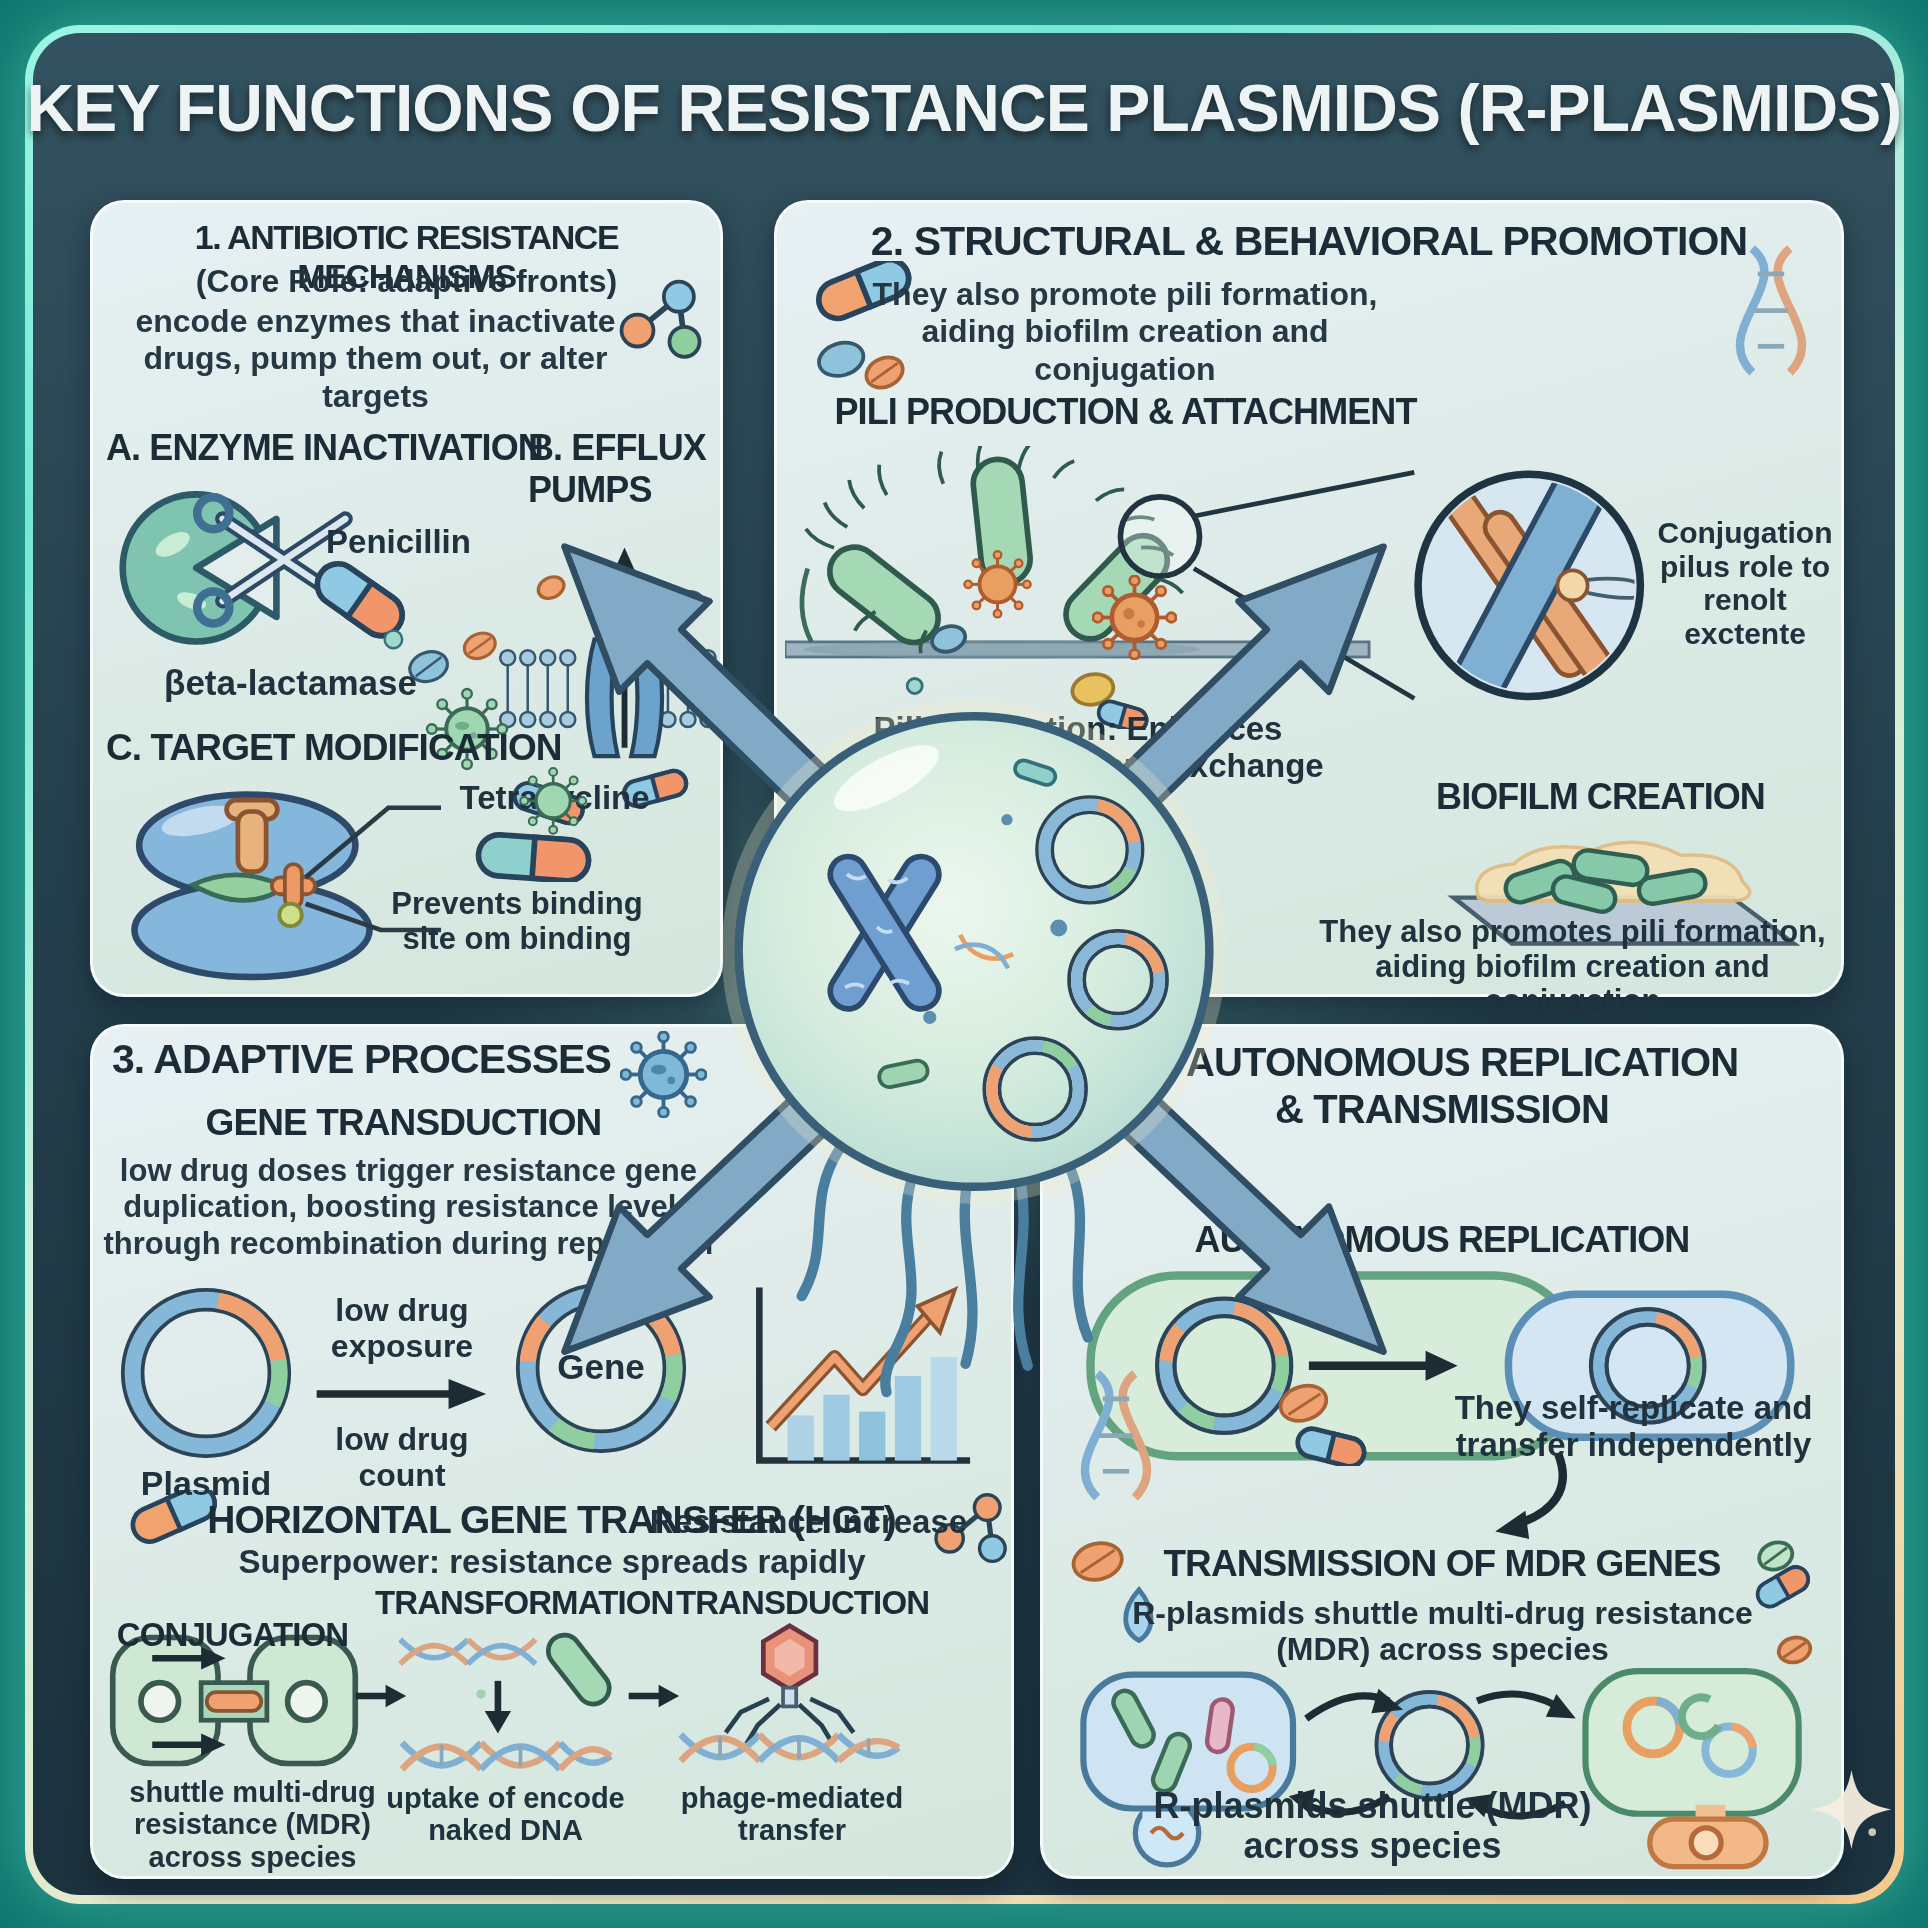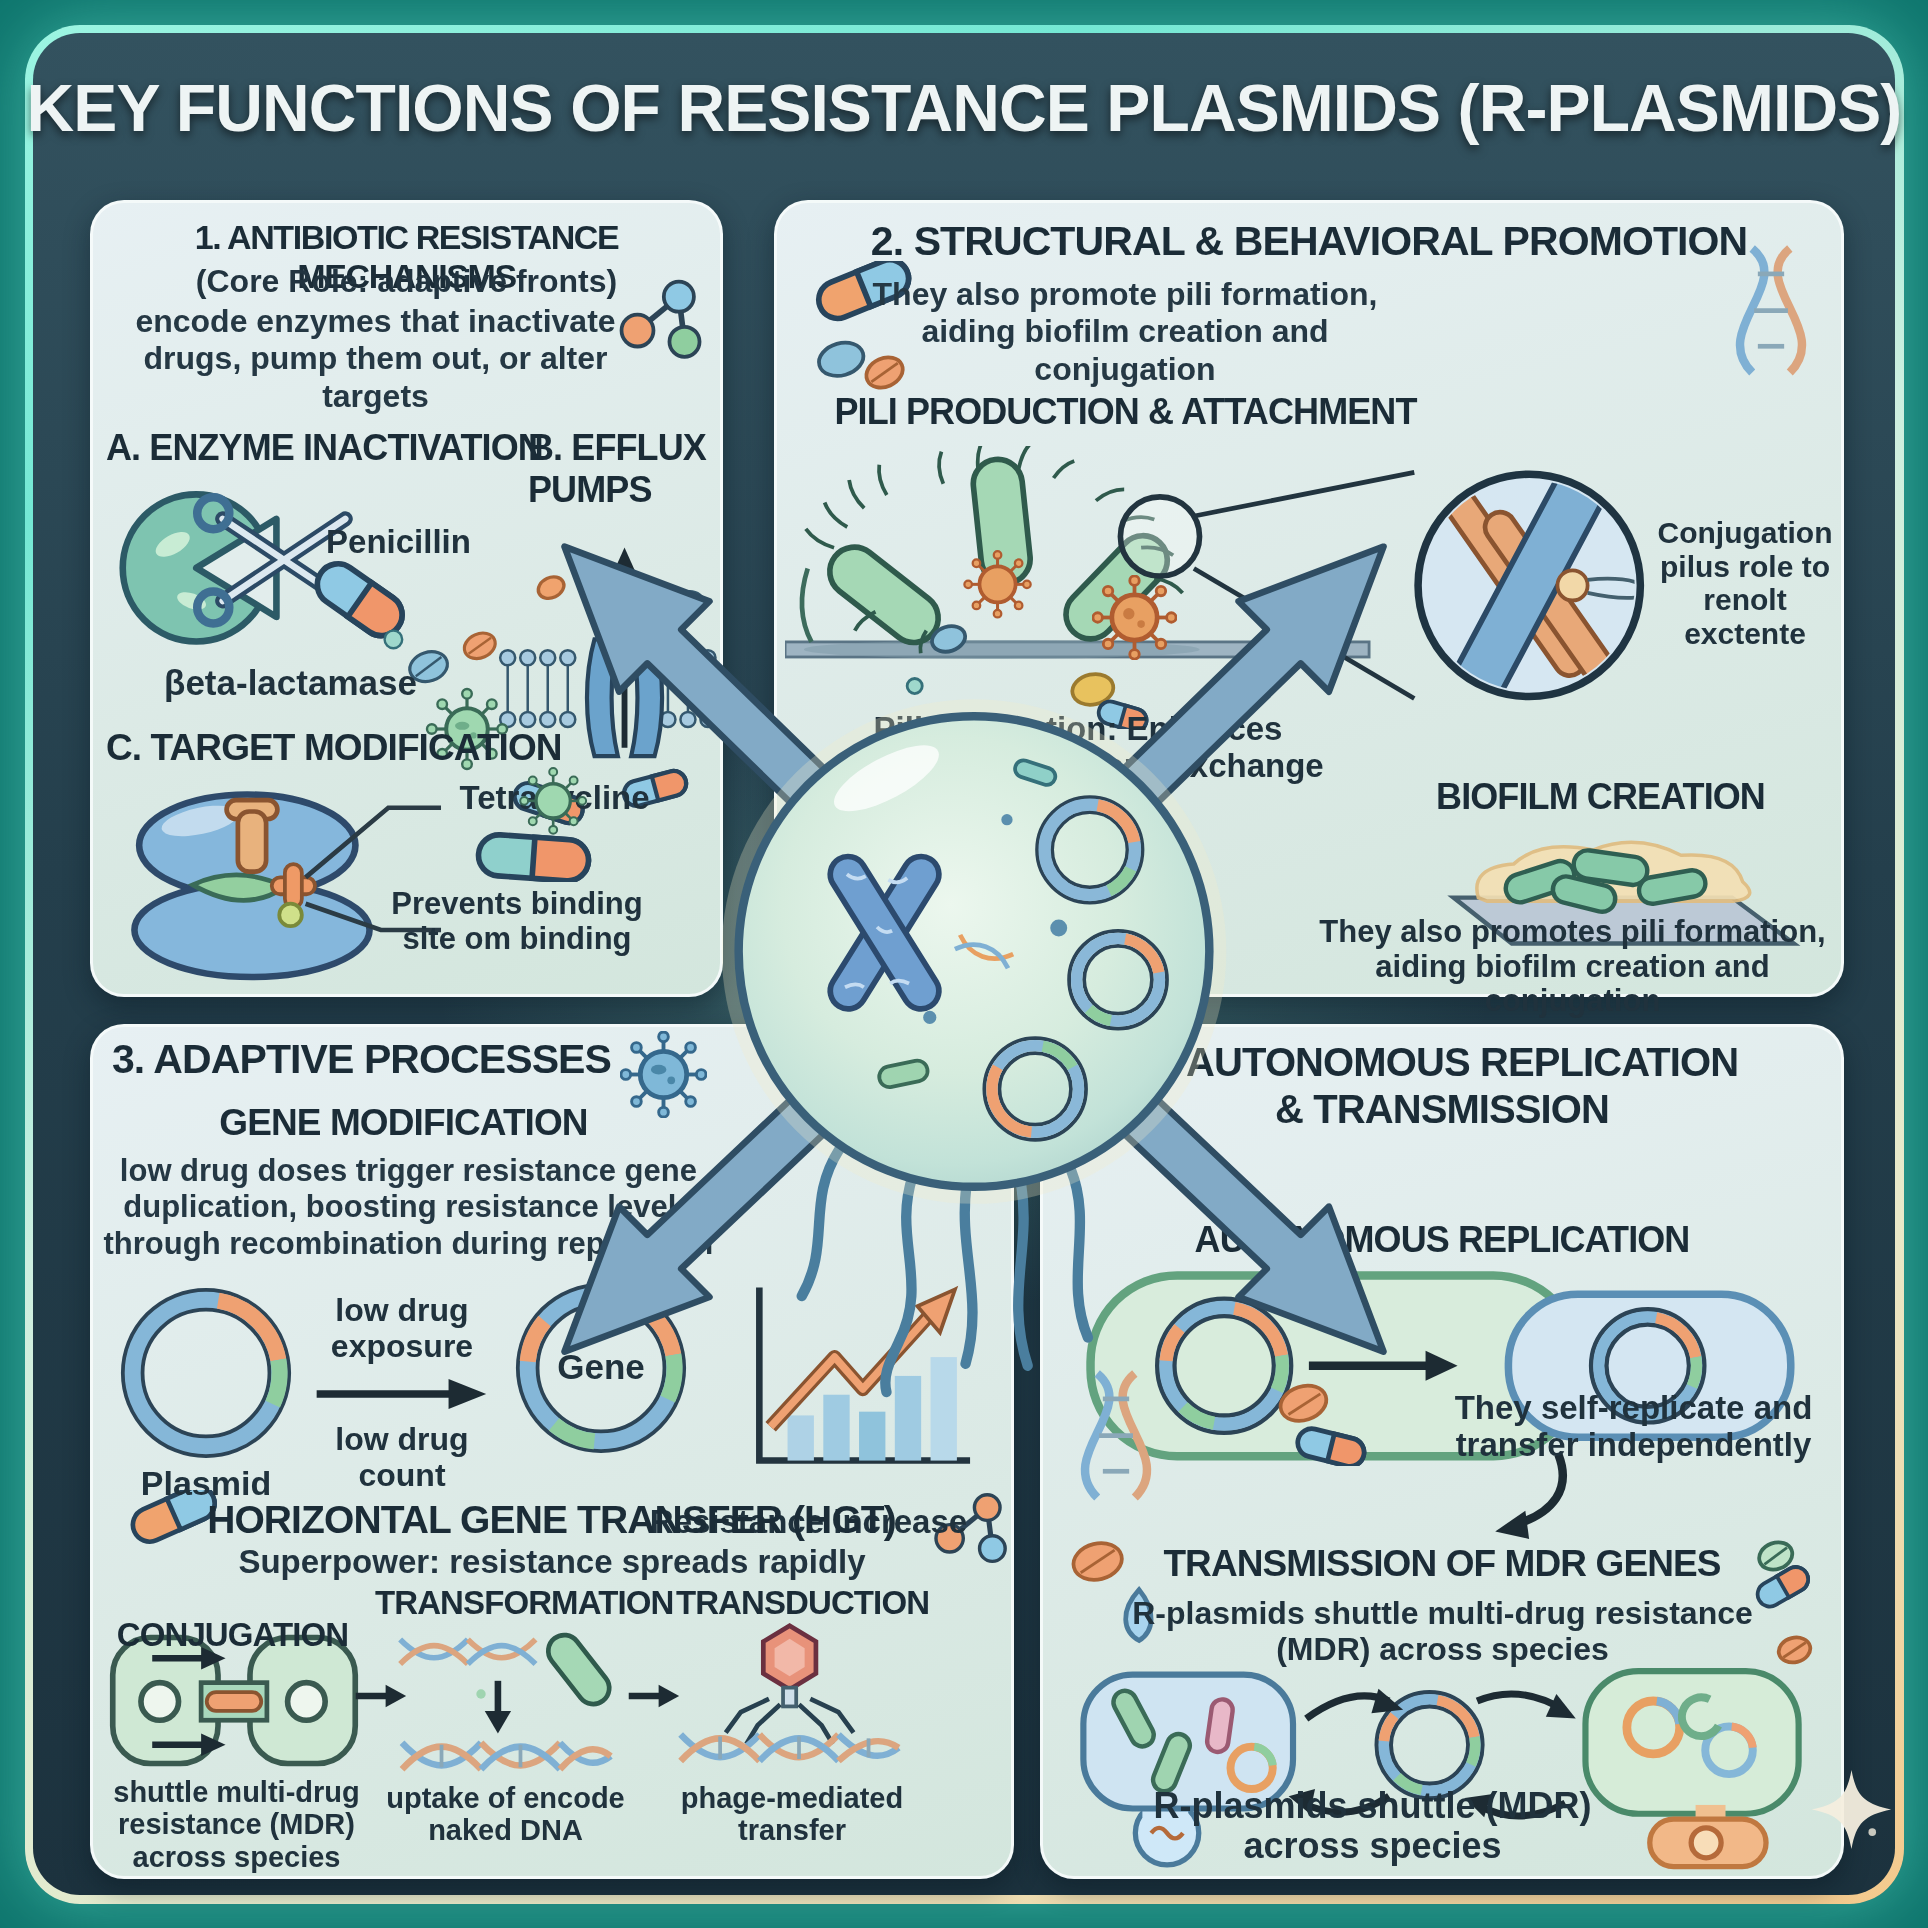--- a/index.html
+++ b/index.html
@@ -321,21 +321,21 @@
           <circle cx="0" cy="39" r="5"></circle>
             <circle cx="-28" cy="28" r="5"></circle>
             <circle cx="-39" cy="0" r="5"></circle>
             <circle cx="-28" cy="-28" r="5"></circle>
         </g>
         <circle r="24" fill="#7fb8d8" stroke="#35688c" stroke-width="5"></circle>
         <ellipse cx="-5" cy="-5" rx="8" ry="5" fill="#4a87a8"></ellipse>
           <circle cx="8" cy="6" r="4" fill="#4a87a8"></circle>
       </g>
     </svg>
-    <div class="ab hd tc" style="top:75px;left:0;width:621px;font-size:37px;">GENE MODIFICATION</div>
+    <div class="ab hd tc" style="top:75px;left:0;width:621px;font-size:37px;">GENE TRANSDUCTION</div>
     <div class="ab body-txt tc" style="top:126px;left:9.4px;width:612px;font-size:31px;">low drug doses trigger resistance gene duplication, boosting resistance levels through recombination during replication</div>
 
     <svg class="ab" style="left:19px;top:252px;" width="188" height="188" viewBox="0 0 200 200">
       <circle cx="100" cy="100" r="88" fill="none" stroke="#2c4456" stroke-width="5"></circle>
       <circle cx="100" cy="100" r="68" fill="none" stroke="#2c4456" stroke-width="5"></circle>
       <circle cx="100" cy="100" r="78" fill="none" stroke="#85b7d8" stroke-width="17"></circle>
       <path d="M113,23 A78,78 0 0 1 177,86" fill="none" stroke="#efa172" stroke-width="17"></path>
       <path d="M177,86 A78,78 0 0 1 171,133" fill="none" stroke="#8fce9f" stroke-width="17"></path>
     </svg>
     <div class="ab lbl tc" style="left:19px;top:437px;width:188px;font-size:34px;">Plasmid</div>
@@ -455,21 +455,21 @@
         <path d="M180,122 C206,148 226,150 244,136" stroke="#7fb0d4"></path>
         <path d="M180,150 C206,126 226,124 244,136" stroke="#dca57f"></path>
       </g>
       <g stroke="#8aa8b8" stroke-width="4">
         <line x1="54" y1="124" x2="54" y2="148"></line>
           <line x1="138" y1="124" x2="138" y2="148"></line>
           <line x1="212" y1="126" x2="212" y2="146"></line>
       </g>
     </svg>
 
-    <div class="ab cap-txt tc" style="left:0;top:749px;width:287px;font-size:29px;">shuttle multi-drug resistance (MDR) across species</div>
+    <div class="ab cap-txt tc" style="left:0;top:749px;width:287px;font-size:29px;padding-left:16px;">shuttle multi-drug resistance (MDR) across species</div>
     <div class="ab cap-txt tc" style="left:290px;top:755px;width:245px;font-size:29px;">uptake of encode naked DNA</div>
     <div class="ab cap-txt tc" style="left:567px;top:755px;width:264px;font-size:29px;">phage-mediated transfer</div>
   </div>
 
   <div class="panel" id="panel4">
     <div class="ab hd tc" style="top:13px;left:0;width:100%;font-size:40px;">4. AUTONOMOUS REPLICATION</div>
     <div class="ab hd tc" style="top:60px;left:0;width:100%;font-size:40px;">&amp; TRANSMISSION</div>
     <div class="ab hd tc" style="top:192px;left:0;width:100%;font-size:36px;">AUTONOMOUS REPLICATION</div>
 
     <svg class="ab" style="left:40px;top:239px;" width="720" height="273" viewBox="0 0 765 290">

